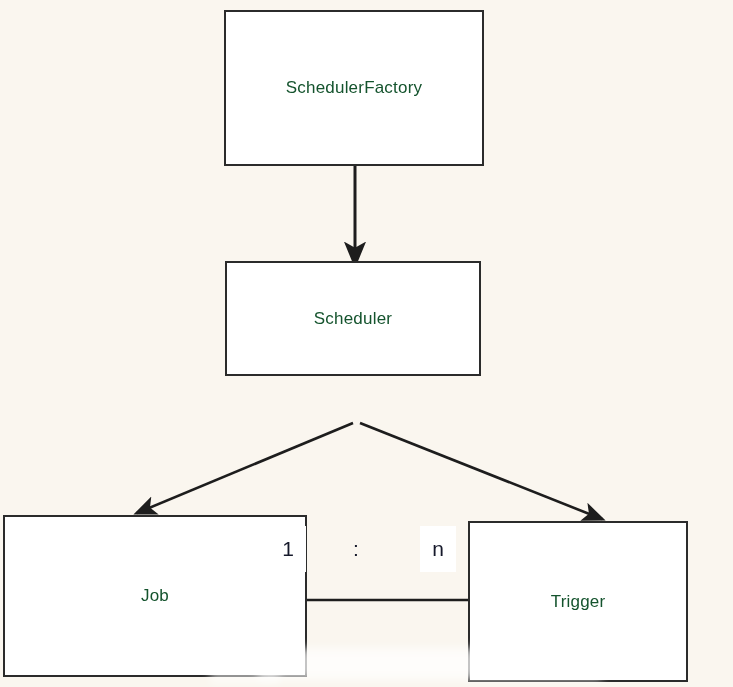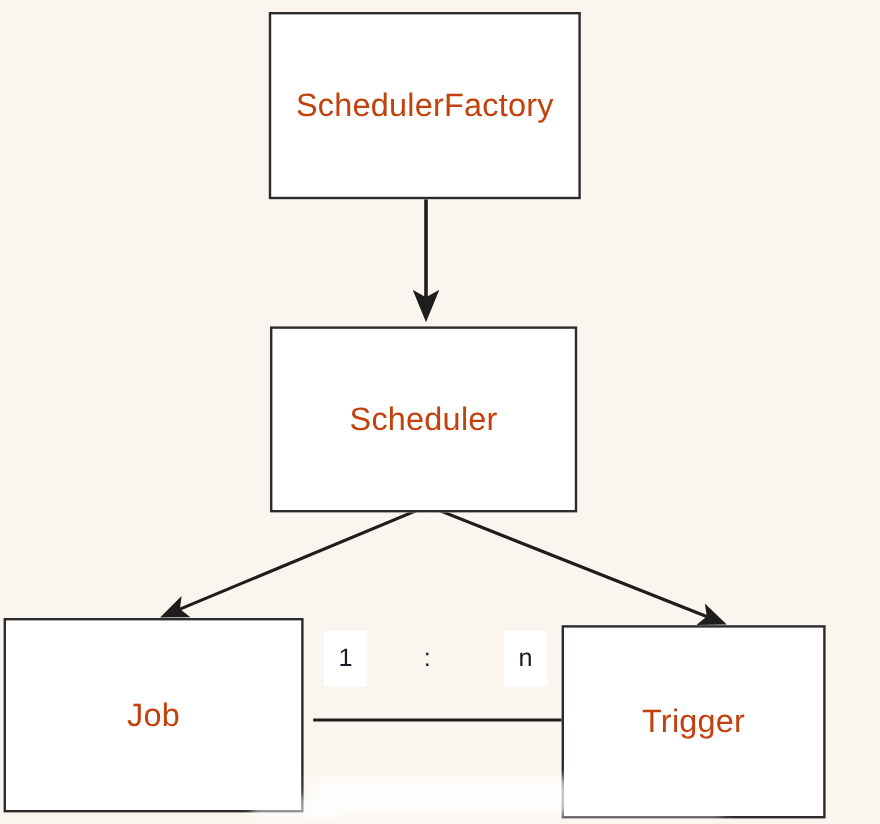--- a/index.html
+++ b/index.html
@@ -20,42 +20,42 @@
     position: absolute;
     box-sizing: border-box;
     background: #ffffff;
     border: 2px solid #2b2b2b;
     display: flex;
     align-items: center;
     justify-content: center;
   }
   .node-label {
     font-family: "Liberation Sans", sans-serif;
-    font-size: 27px;
-    color: #c2410c;
+    font-size: 17px;
+    color: #14532d;
     letter-spacing: 0.2px;
     white-space: nowrap;
     user-select: none;
   }
   #node-scheduler-factory {
     left: 224px;
     top: 10px;
     width: 260px;
     height: 156px;
   }
   #node-scheduler {
     left: 225px;
-    top: 272px;
+    top: 261px;
     width: 256px;
-    height: 155px;
+    height: 115px;
   }
   #node-job {
     left: 3px;
     top: 515px;
-    width: 250px;
+    width: 304px;
     height: 162px;
   }
   #node-trigger {
     left: 468px;
     top: 521px;
     width: 220px;
     height: 161px;
   }
   #edge-layer {
     position: absolute;

